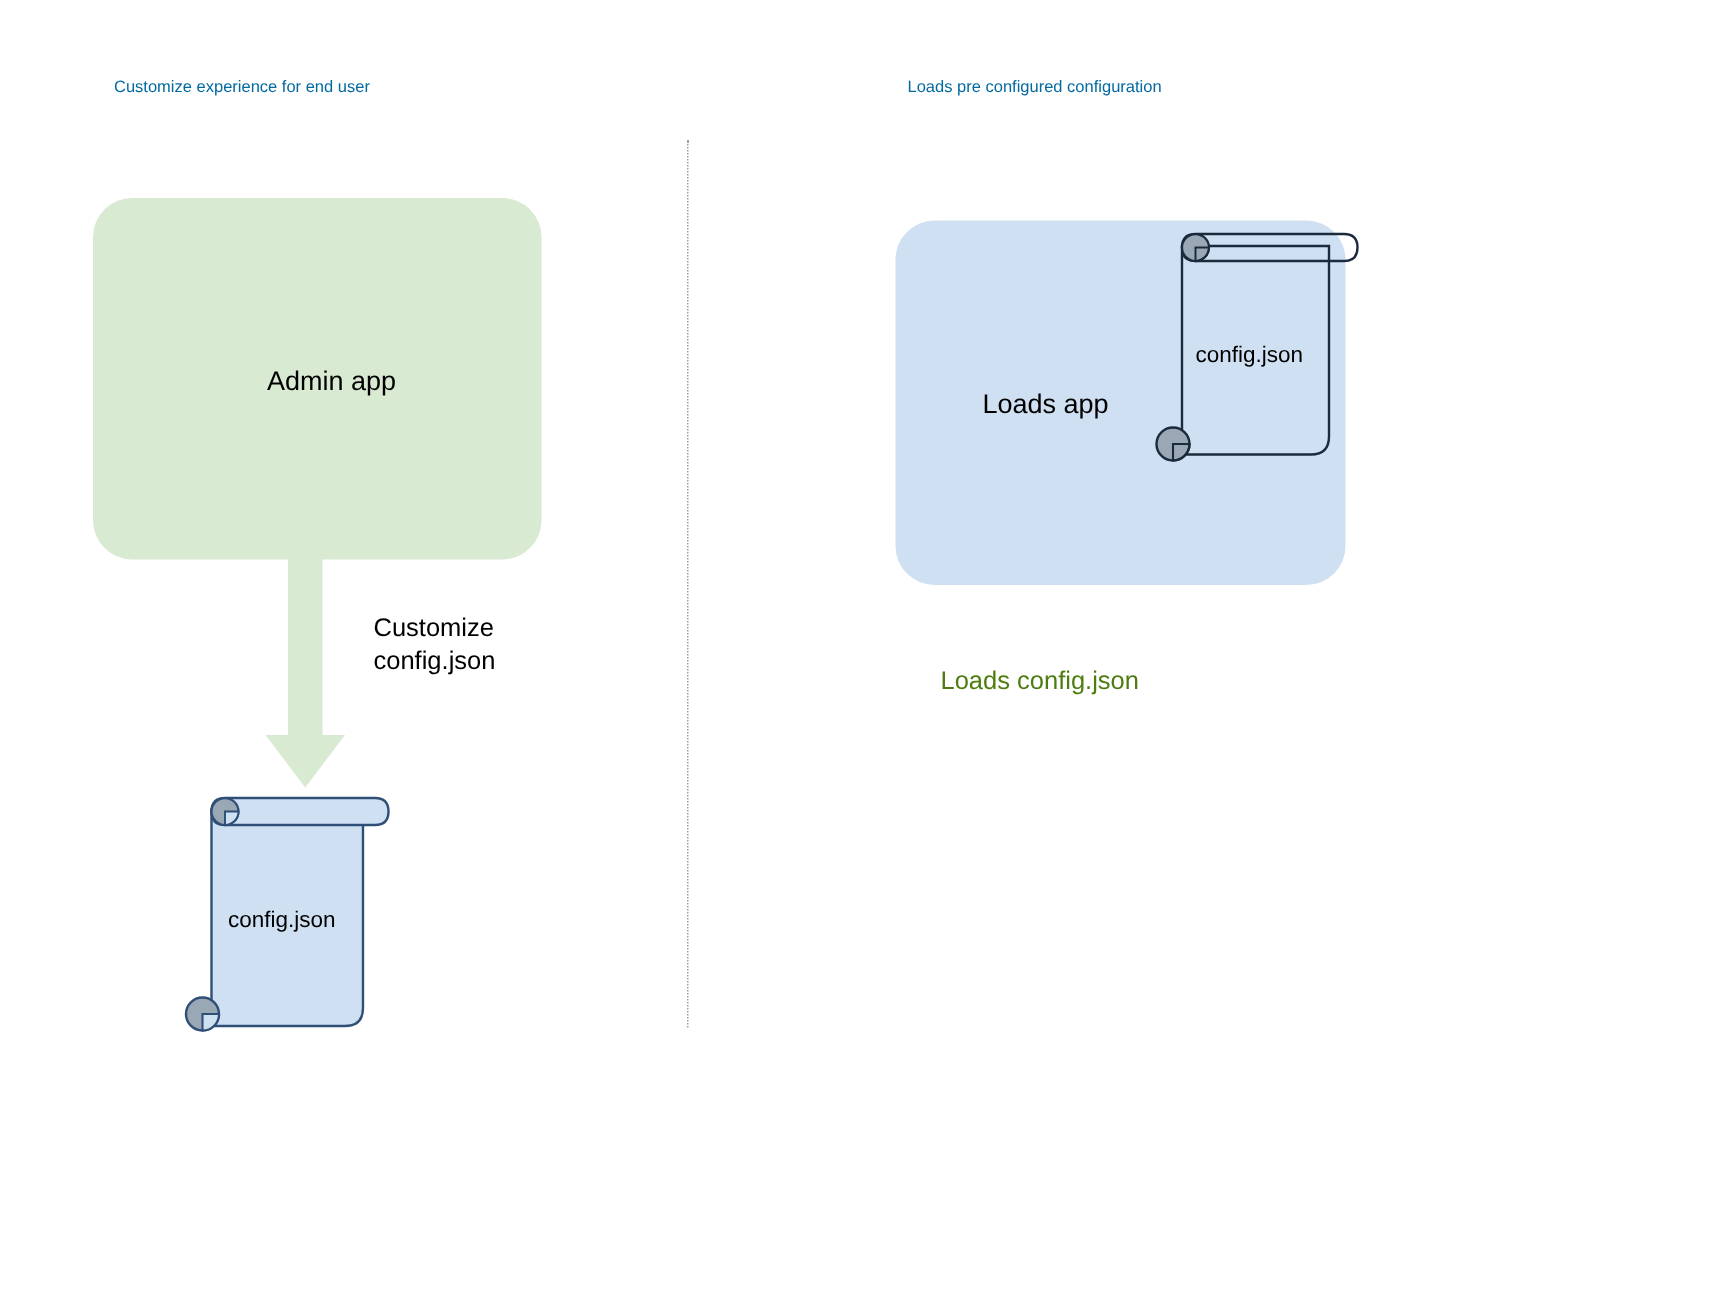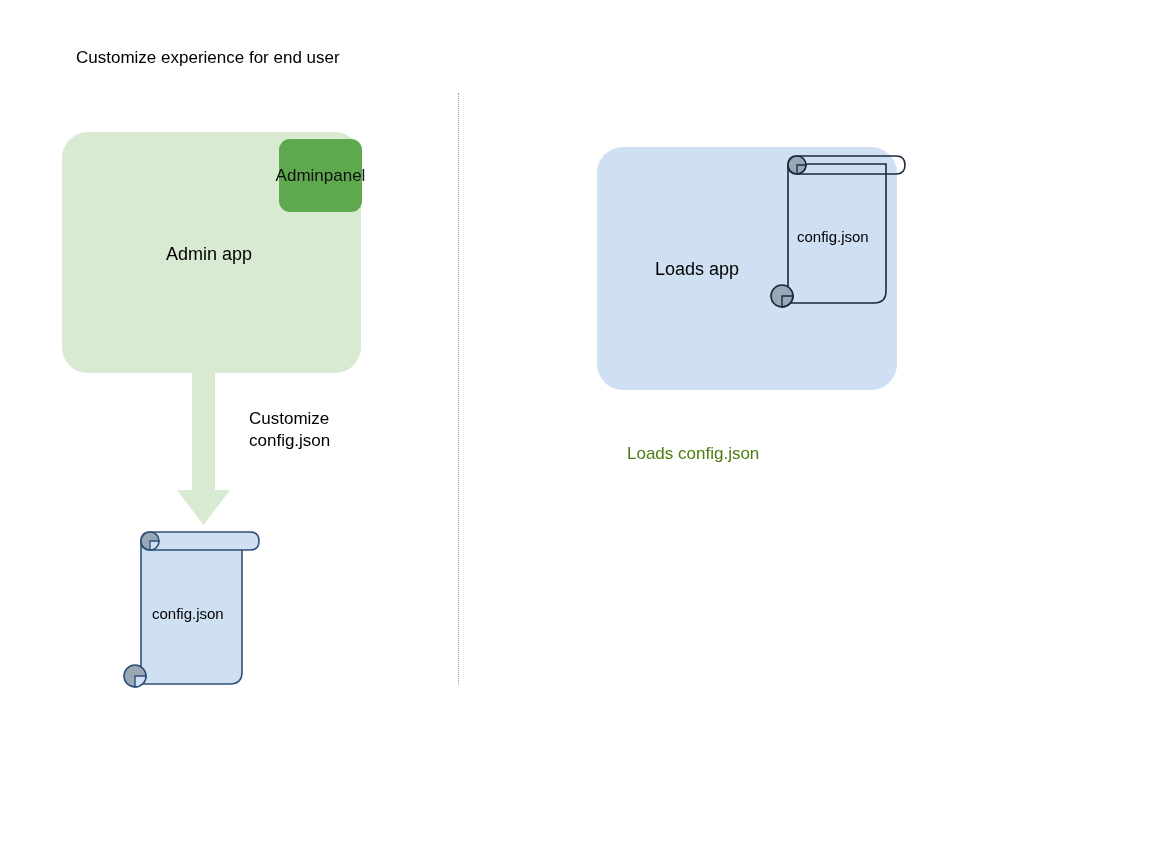--- a/index.html
+++ b/index.html
@@ -17,23 +17,23 @@
     color: #000000;
   }
   .canvas {
     position: absolute;
     inset: 0;
   }
 
   
   .title {
     position: absolute;
-    font-size: 17px;
+    font-size: 11px;
     line-height: 20px;
-    color: #000000;
+    color: #0369a1;
     white-space: nowrap;
   }
   #title-left  { left: 76px;  top: 48px; }
   #title-right { left: 605px; top: 48px; }
 
   
   .divider {
     position: absolute;
     left: 458px;
     top: 93px;
@@ -62,21 +62,21 @@
     height: 243px;
     background: #cfe0f3;
   }
   .app-label {
     position: absolute;
     font-size: 18px;
     line-height: 21px;
     white-space: nowrap;
     color: #000000;
   }
-  #admin-app-label { left: 166px; top: 244px; }
+  #admin-app-label { left: 178px; top: 244px; }
   #demo-app-label  { left: 655px; top: 259px; }
 
   
   #admin-panel-badge {
     position: absolute;
     left: 279px;
     top: 139px;
     width: 83px;
     height: 73px;
     background: #5ea84e;
@@ -137,31 +137,28 @@
     color: #4d7c0f;
   }
 </style>
 </head>
 <body>
 
 <div class="canvas">
 
   <div class="title" id="title-left">Customize experience for end user</div>
 
+  <div class="title" id="title-right">Loads pre configured configuration</div>
 
   <div class="divider"></div>
 
   <div class="app-box" id="admin-app-box"></div>
 
   <div class="app-label" id="admin-app-label">Admin app</div>
 
-  <div id="admin-panel-badge">
-    <span>Admin</span>
-    <span>panel</span>
-  </div>
 
   <svg id="download-arrow" viewBox="0 0 70 156">
     <path d="M22 0 L45 0 L45 118 L60 118 L33.5 153 L7 118 L22 118 Z" fill="#d9ead3"></path>
   </svg>
 
   <div class="arrow-label">
     <span>Customize</span>
     <span>config.json</span>
   </div>
 

